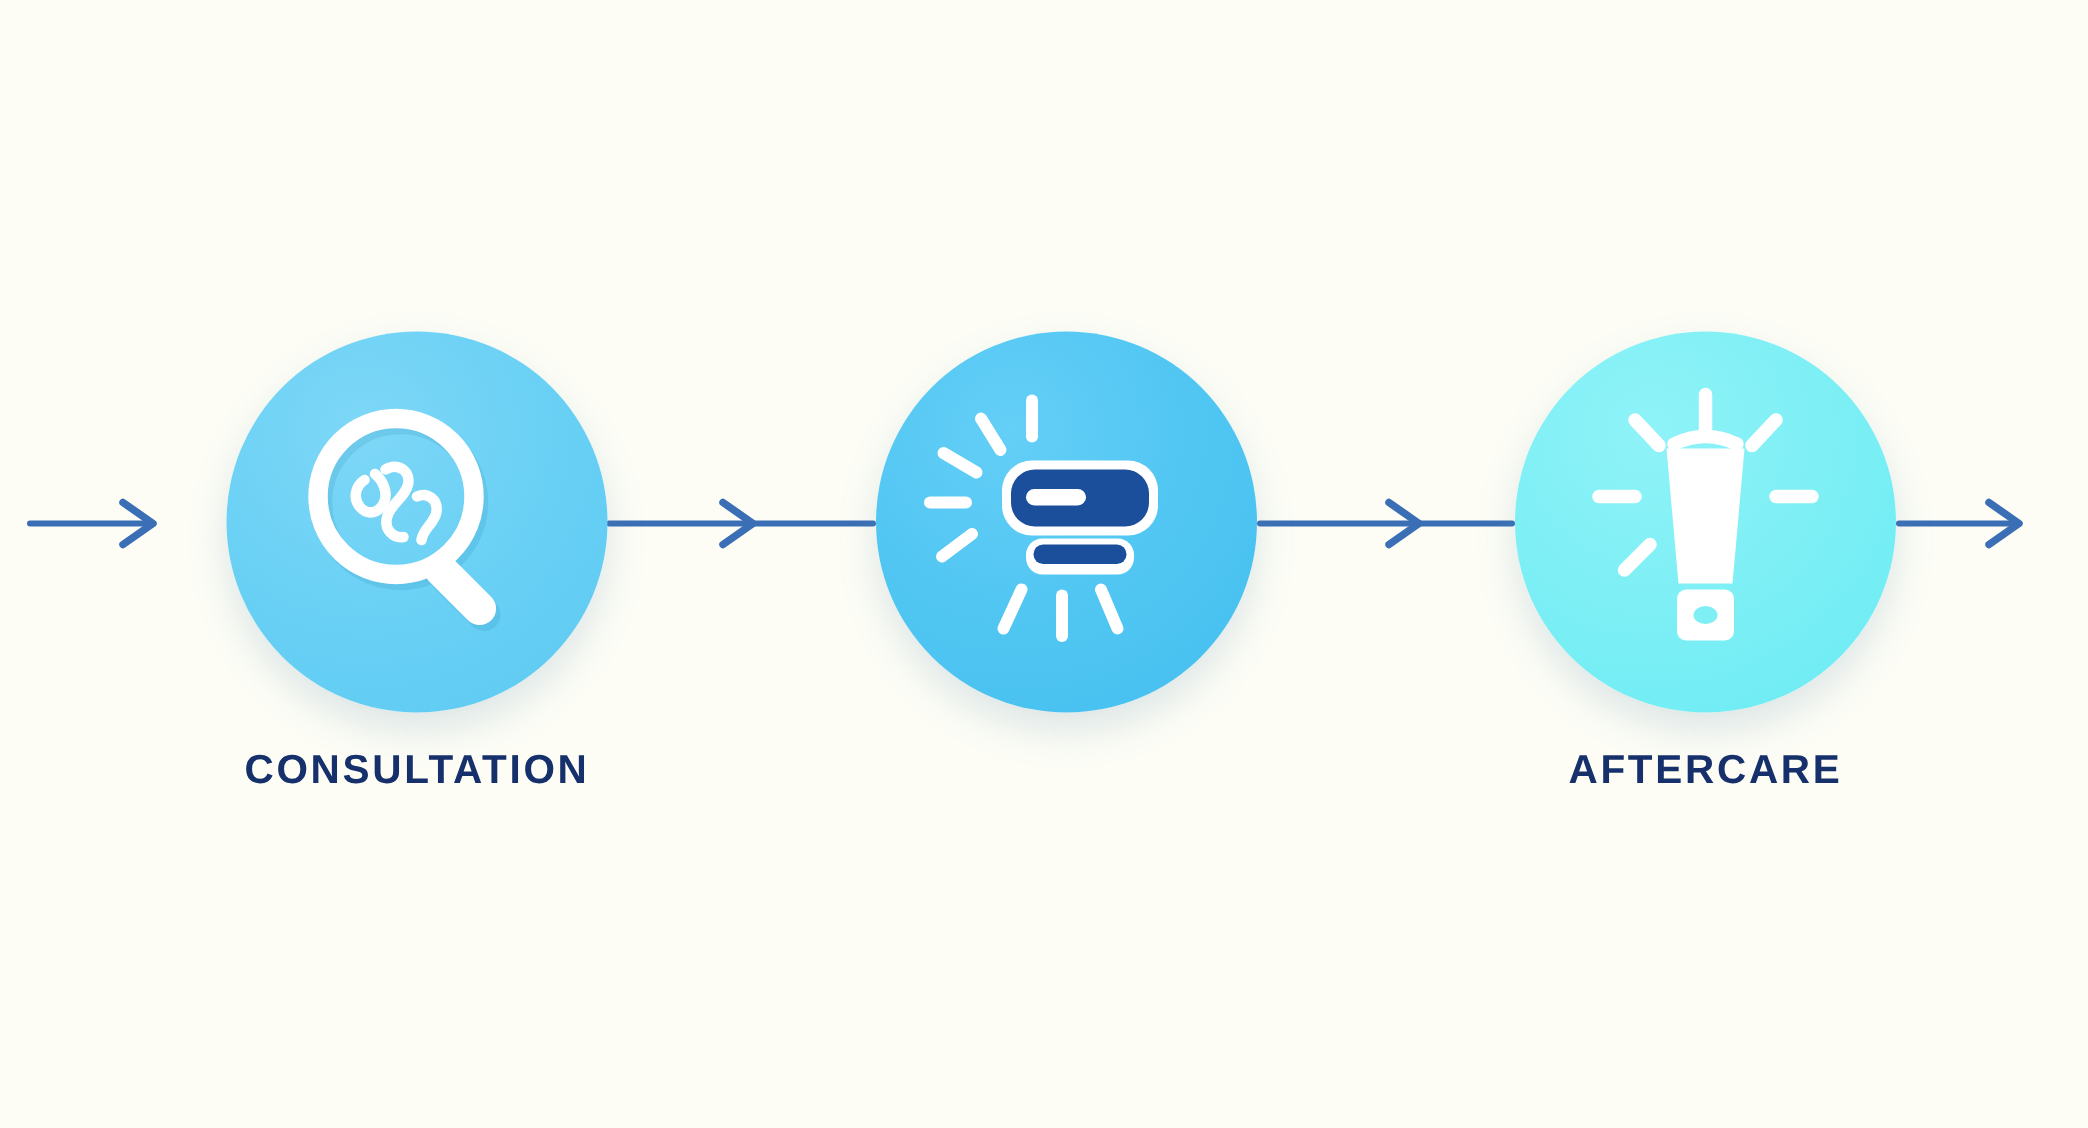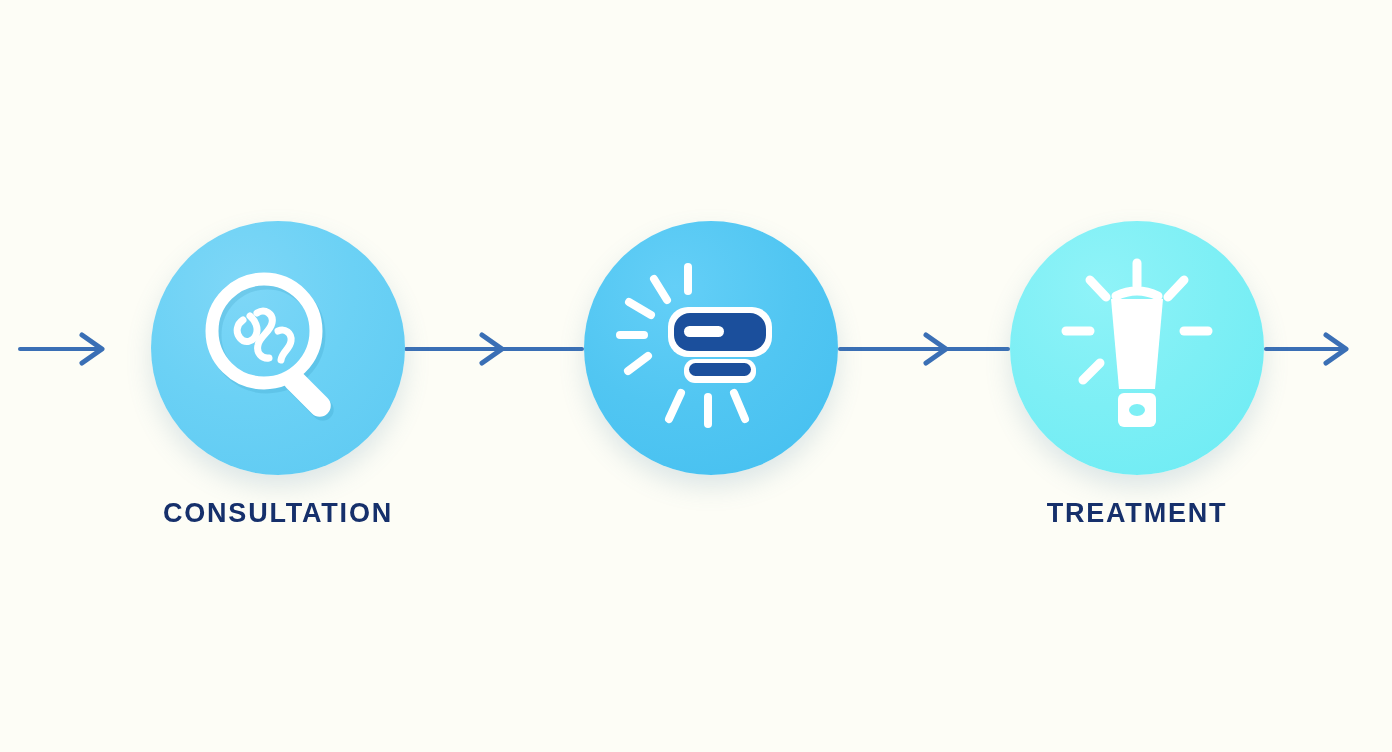--- a/index.html
+++ b/index.html
@@ -193,15 +193,15 @@
 
         <path d="M106 75 q21 -10 42 0" fill="none" stroke="#ffffff" stroke-width="9" stroke-linecap="round"></path>
 
         <path d="M101 78 L153 78 L145 168 L109 168 Z" fill="#ffffff"></path>
 
         <rect x="108" y="172" width="38" height="34" rx="6" fill="#ffffff"></rect>
         <ellipse cx="127" cy="189" rx="8" ry="6" fill="#7deff5"></ellipse>
       </svg>
     </div>
   </div>
-  <div class="step-label" style="left:947px;">TREATMENT</div>
+  <div class="step-label" style="left:947px;">AFTERCARE</div>
 
 </div>
 
 </body></html>

